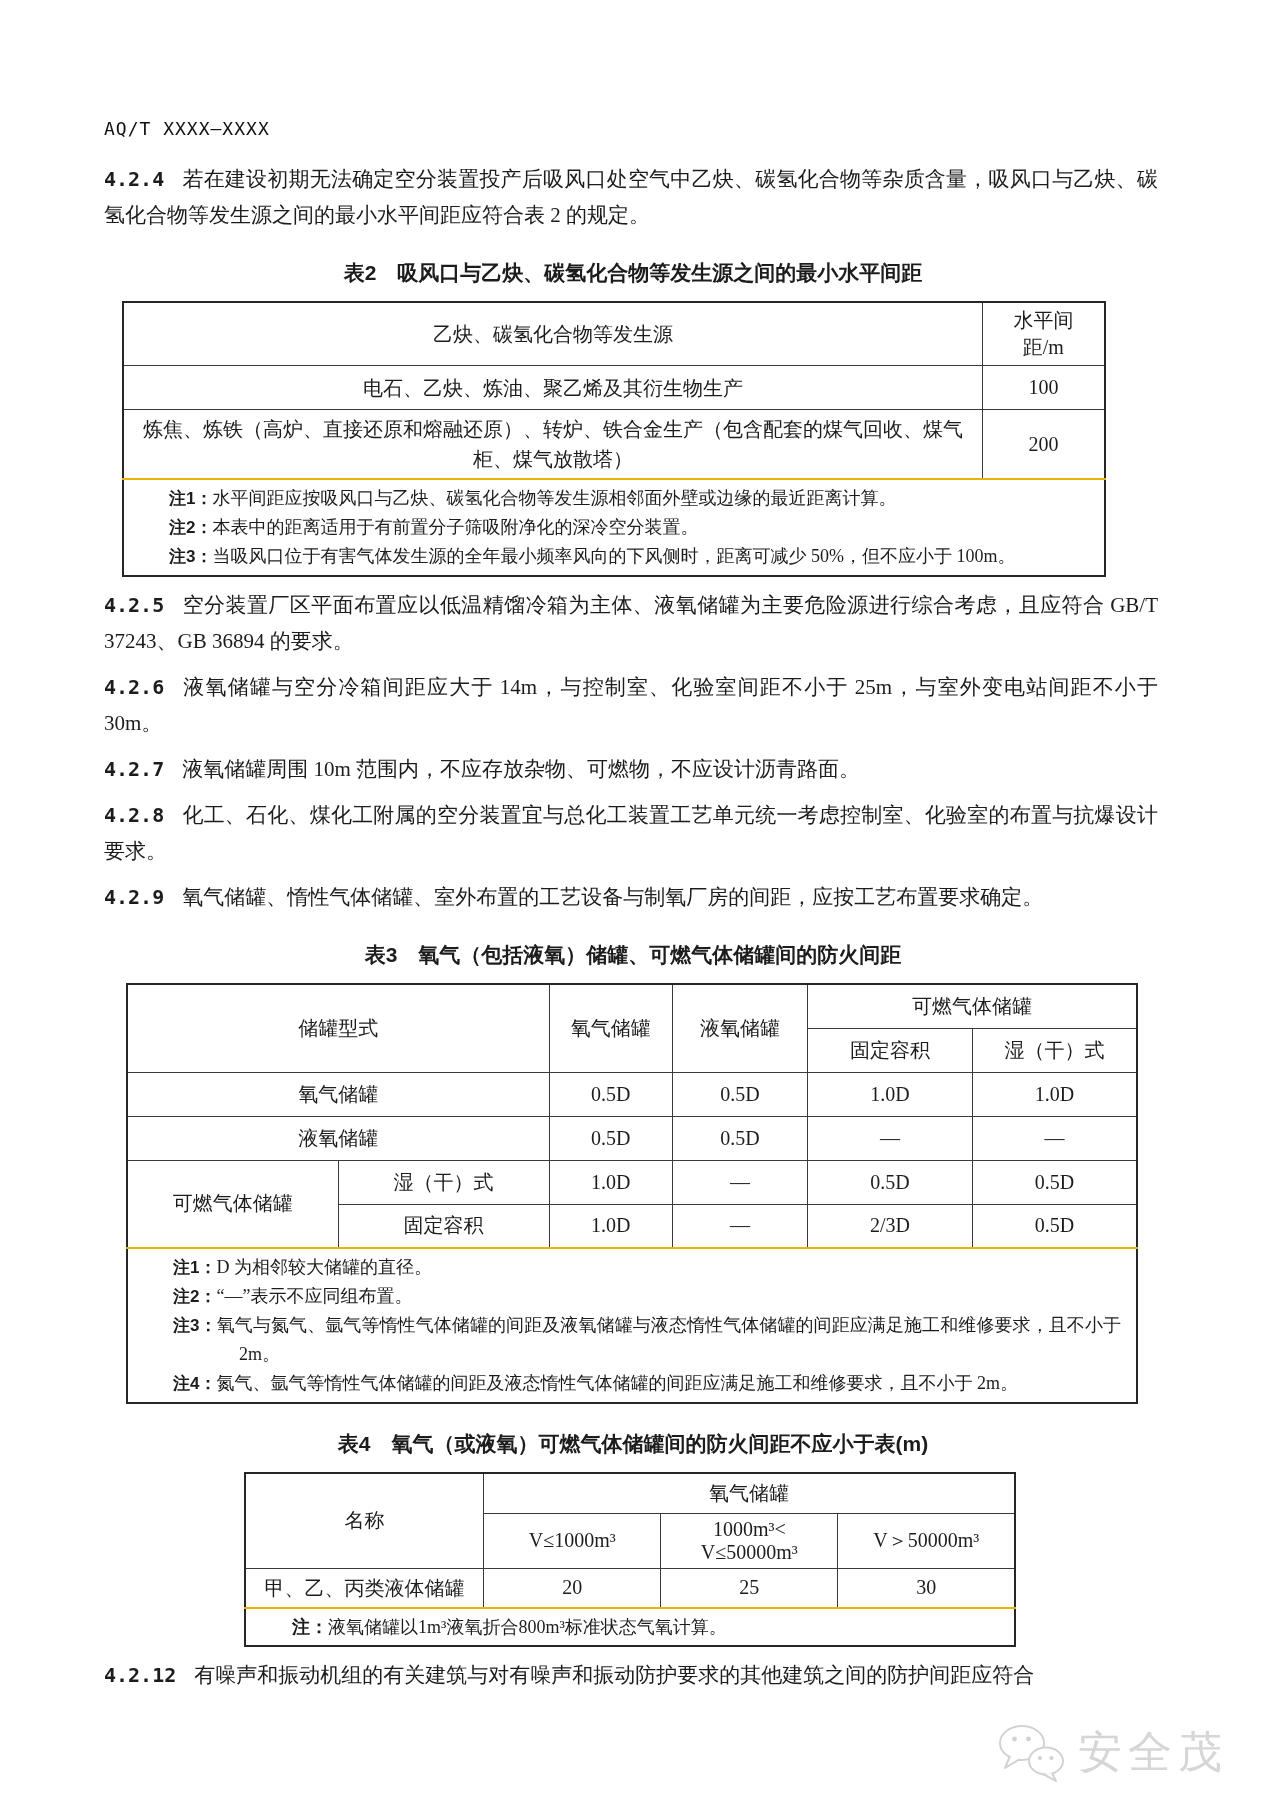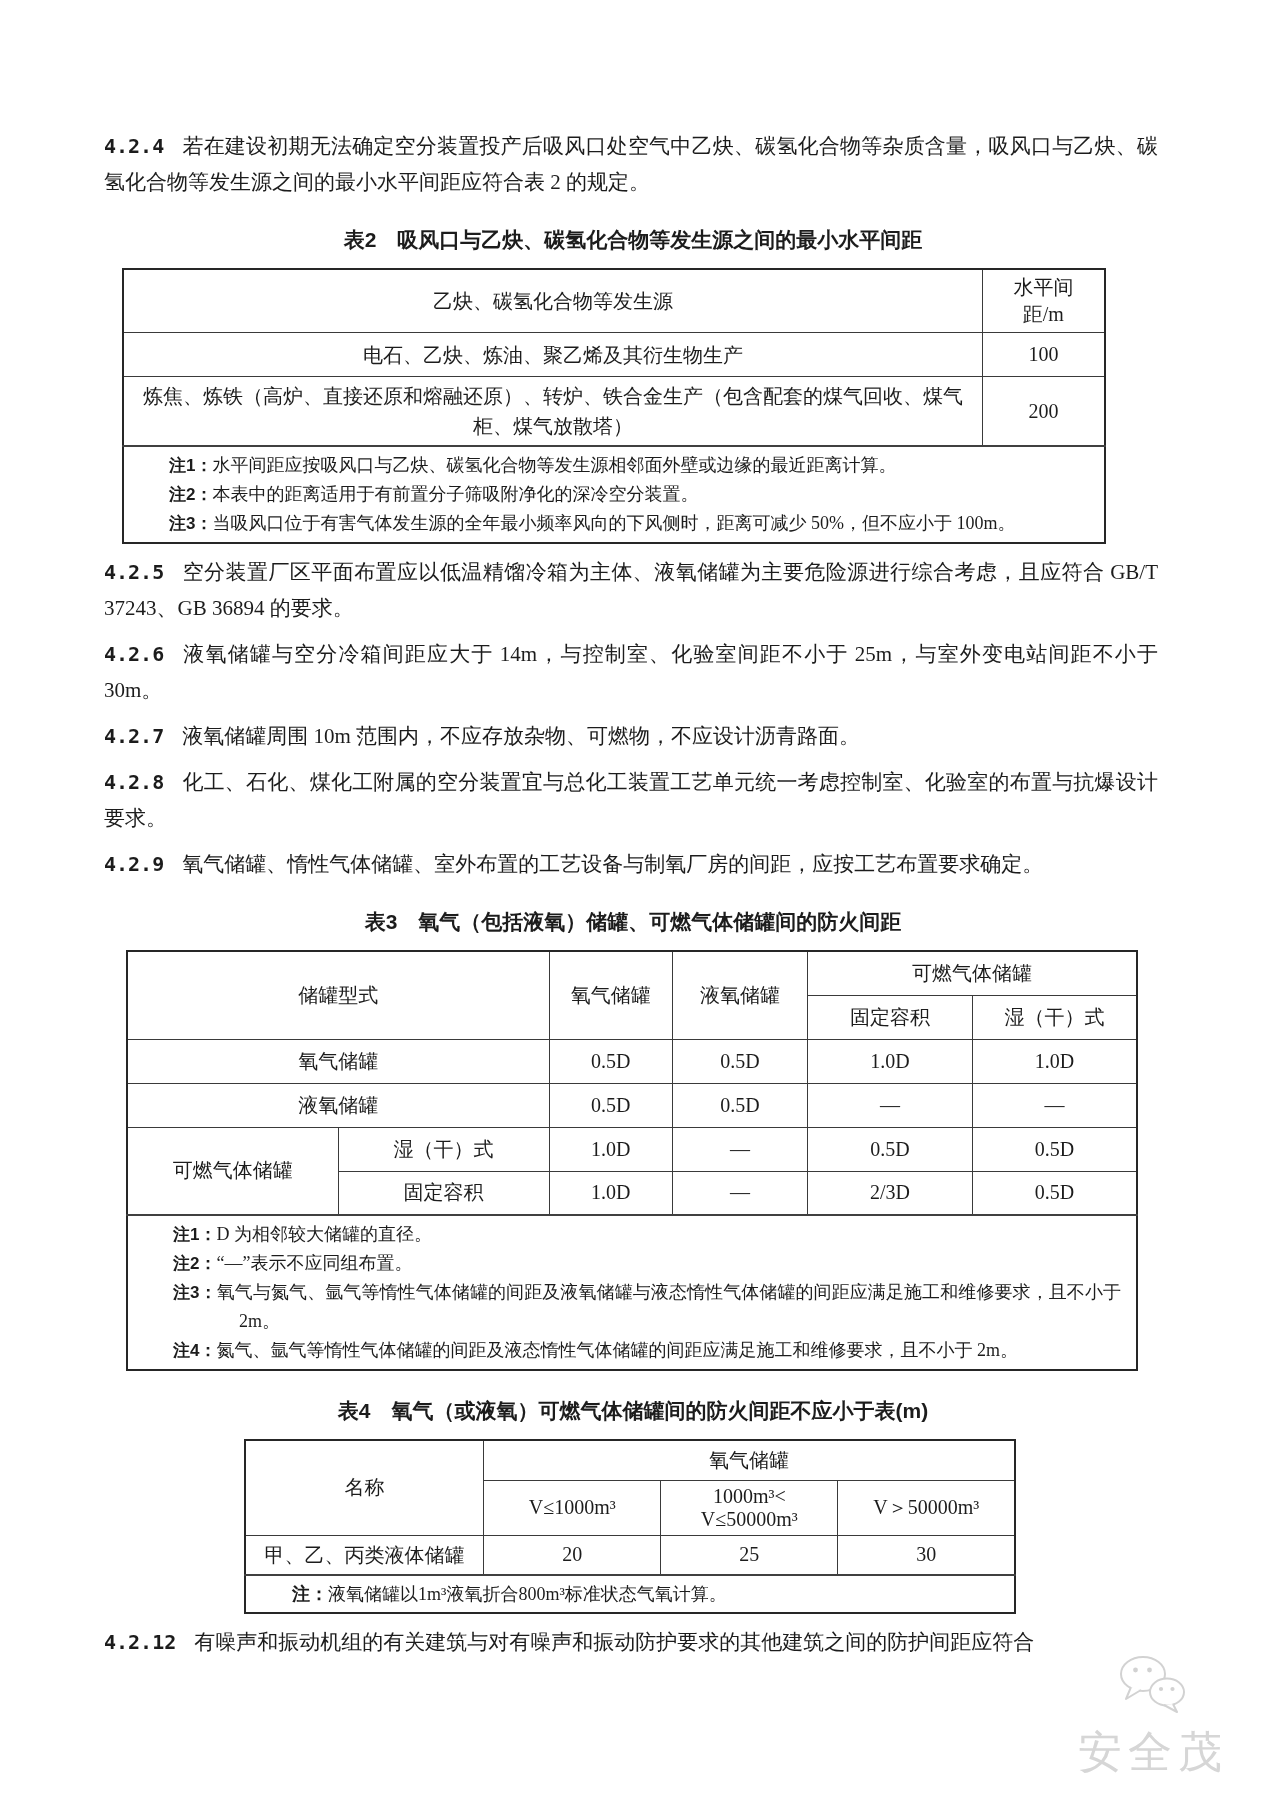--- a/index.html
+++ b/index.html
@@ -50,21 +50,21 @@
   table.tbl td{
     border:1px solid #3a3a3a;
     text-align:center;
     vertical-align:middle;
     padding:4px 15px;
     box-sizing:border-box;
   }
   table.tbl{border:2px solid #262626;}
   table.tbl tr.head td{height:40px;}
   td.left{text-align:left;padding-left:14px;line-height:30px;}
-  tr.sep-top td{border-top:2px solid #404040;}
+  tr.sep-top td{border-top:2px solid #eab308;}
   td.notes-cell{
     text-align:left;
     padding:8px 16px 10px 16px;
   }
   .note{
     font-size:18px;
     line-height:29px;
     padding-left:96px;
     text-indent:-66px;
     text-align:justify;
@@ -83,34 +83,34 @@
     text-align:left;padding-left:46px;font-size:18px;height:38px;
   }
   .watermark{
     position:absolute;
     right:52px;
     bottom:28px;
     display:flex;
     align-items:center;
     gap:10px;
     color:#d4d4d4;
-    flex-direction:column;
   }
   .watermark .wm-text{
     font-family:"Liberation Sans", sans-serif;
     font-size:44px;
     letter-spacing:6px;
     color:#d6d6d6;
   }
 </style>
 </head>
 <body>
 
 <div class="page">
 
+  <div class="doc-header">AQ/T XXXX—XXXX</div>
 
   <p class="clause">
     <span class="cnum">4.2.4</span><span>若在建设初期无法确定空分装置投产后吸风口处空气中乙炔、碳氢化合物等杂质含量，吸风口与乙炔、碳氢化合物等发生源之间的最小水平间距应符合表 2 的规定。</span>
   </p>
 
   <div class="tbl-title">表2　吸风口与乙炔、碳氢化合物等发生源之间的最小水平间距</div>
 
   <table class="tbl t2">
     <tbody>
         <tr class="head">

